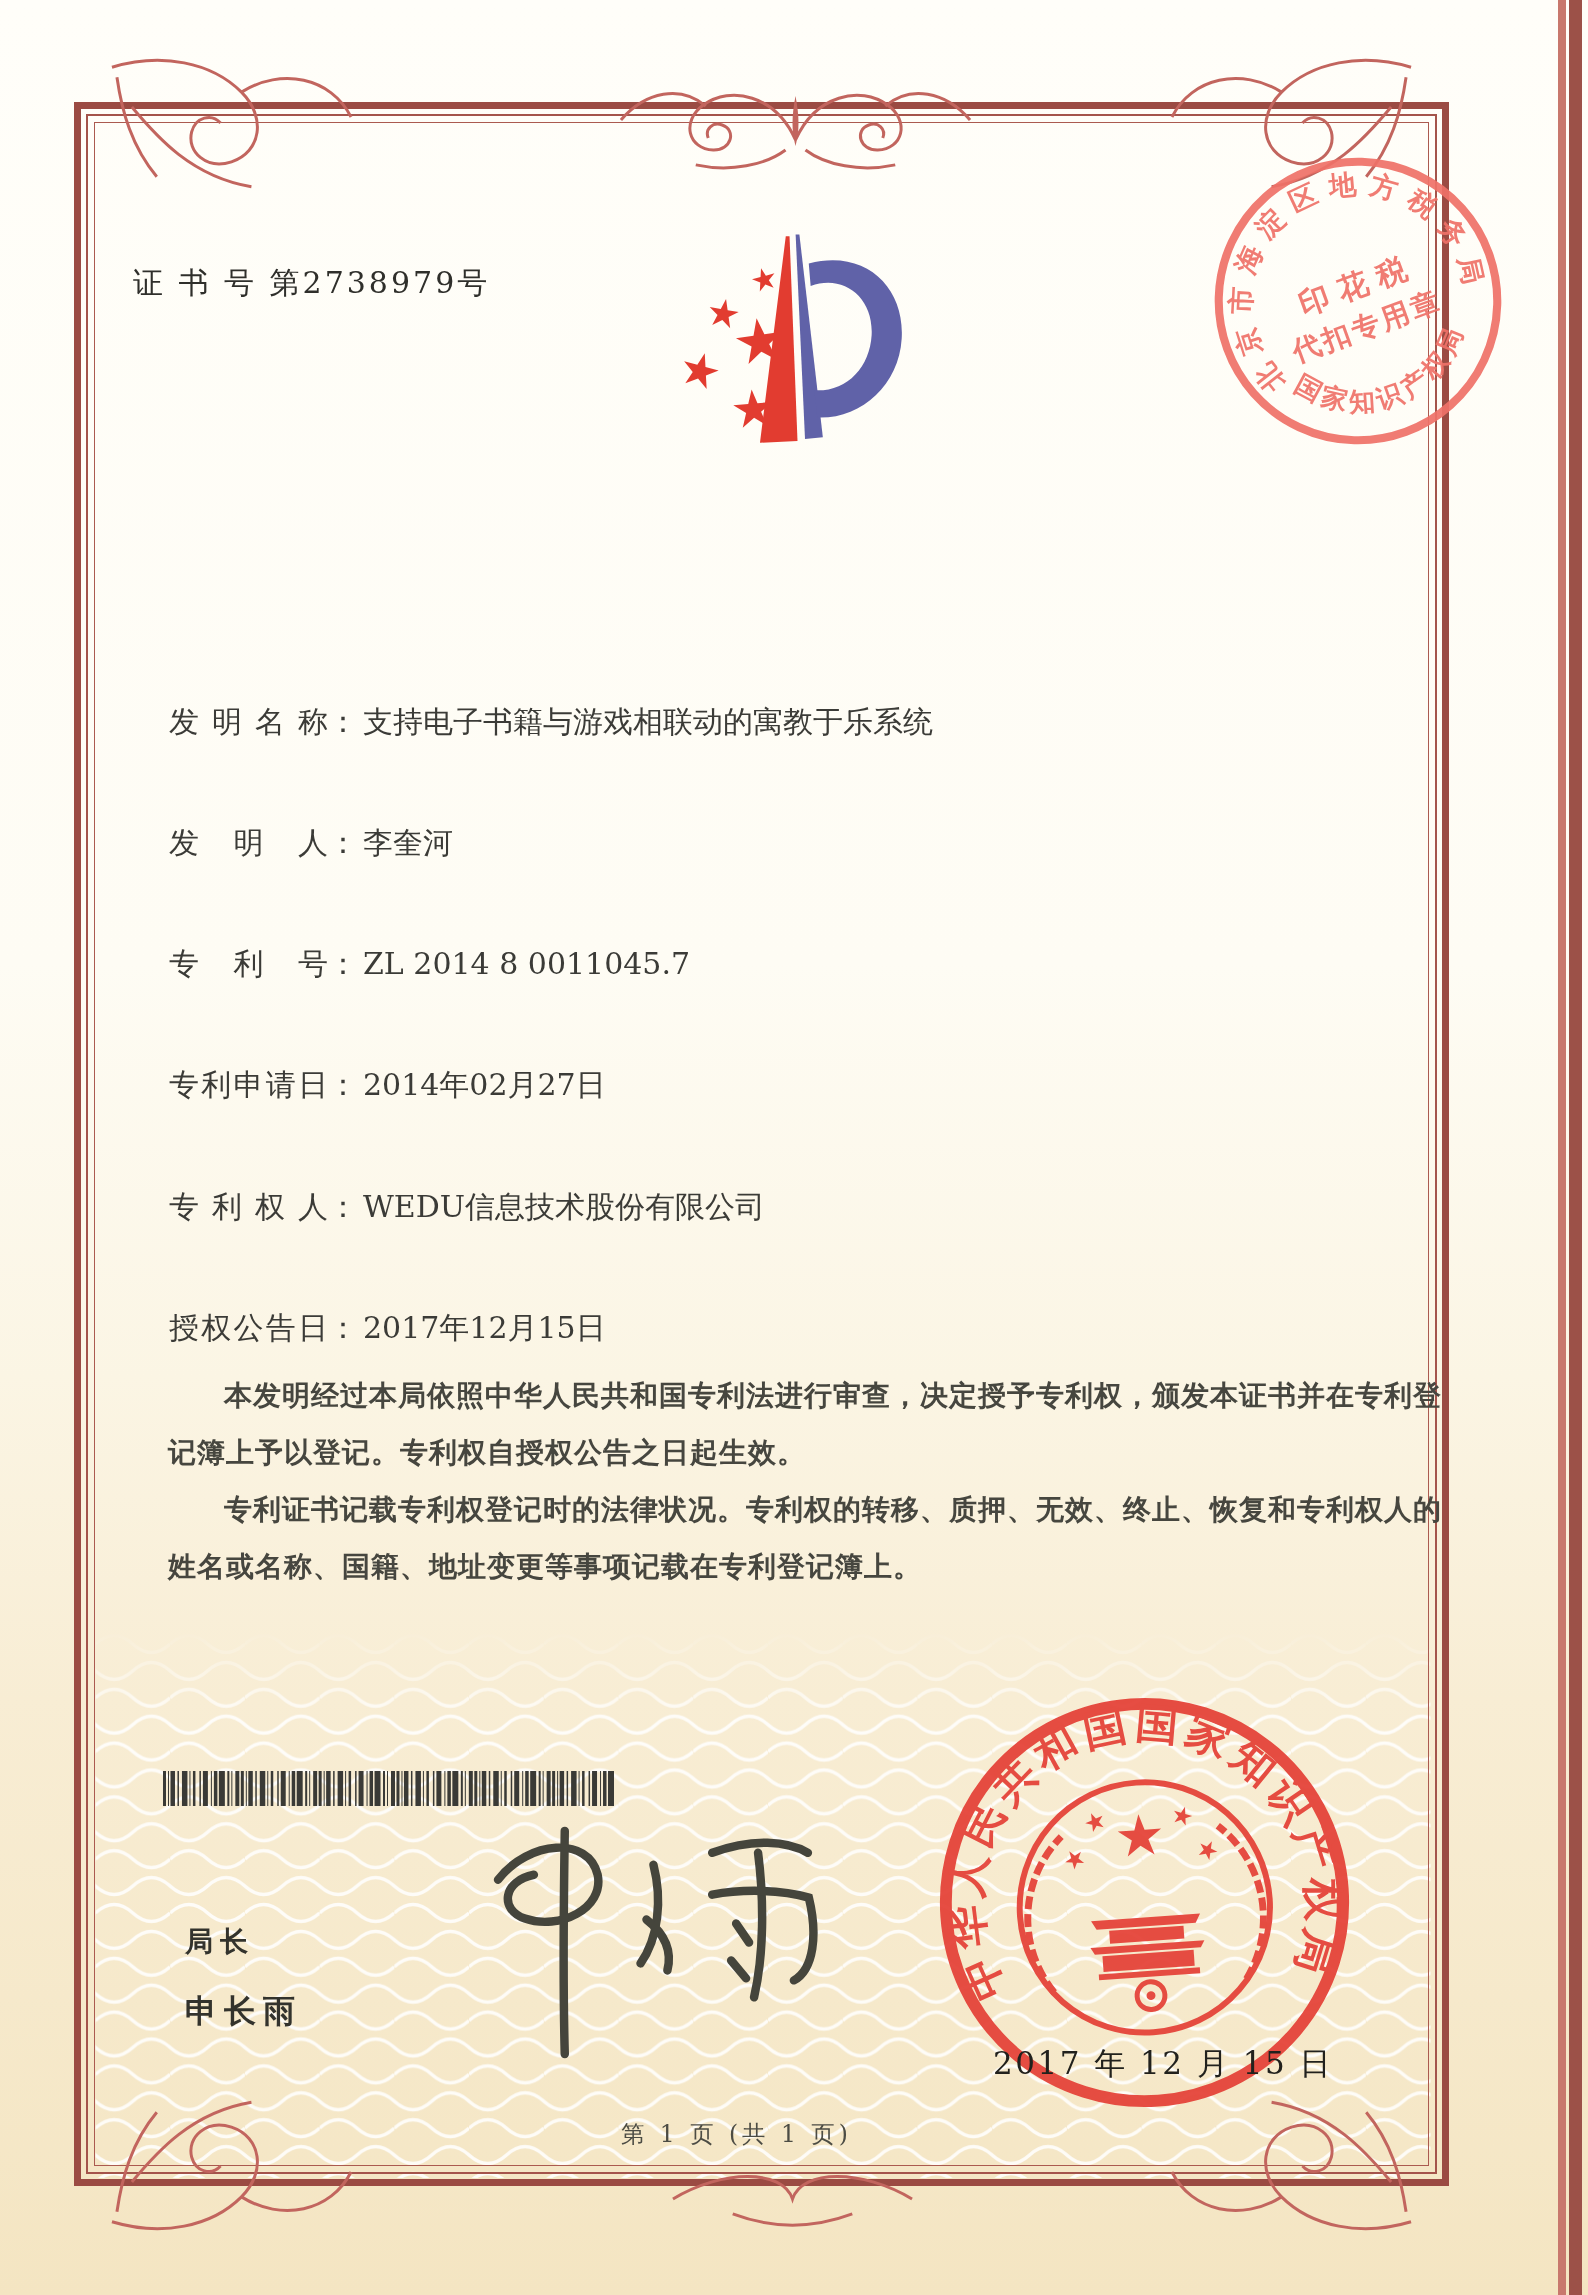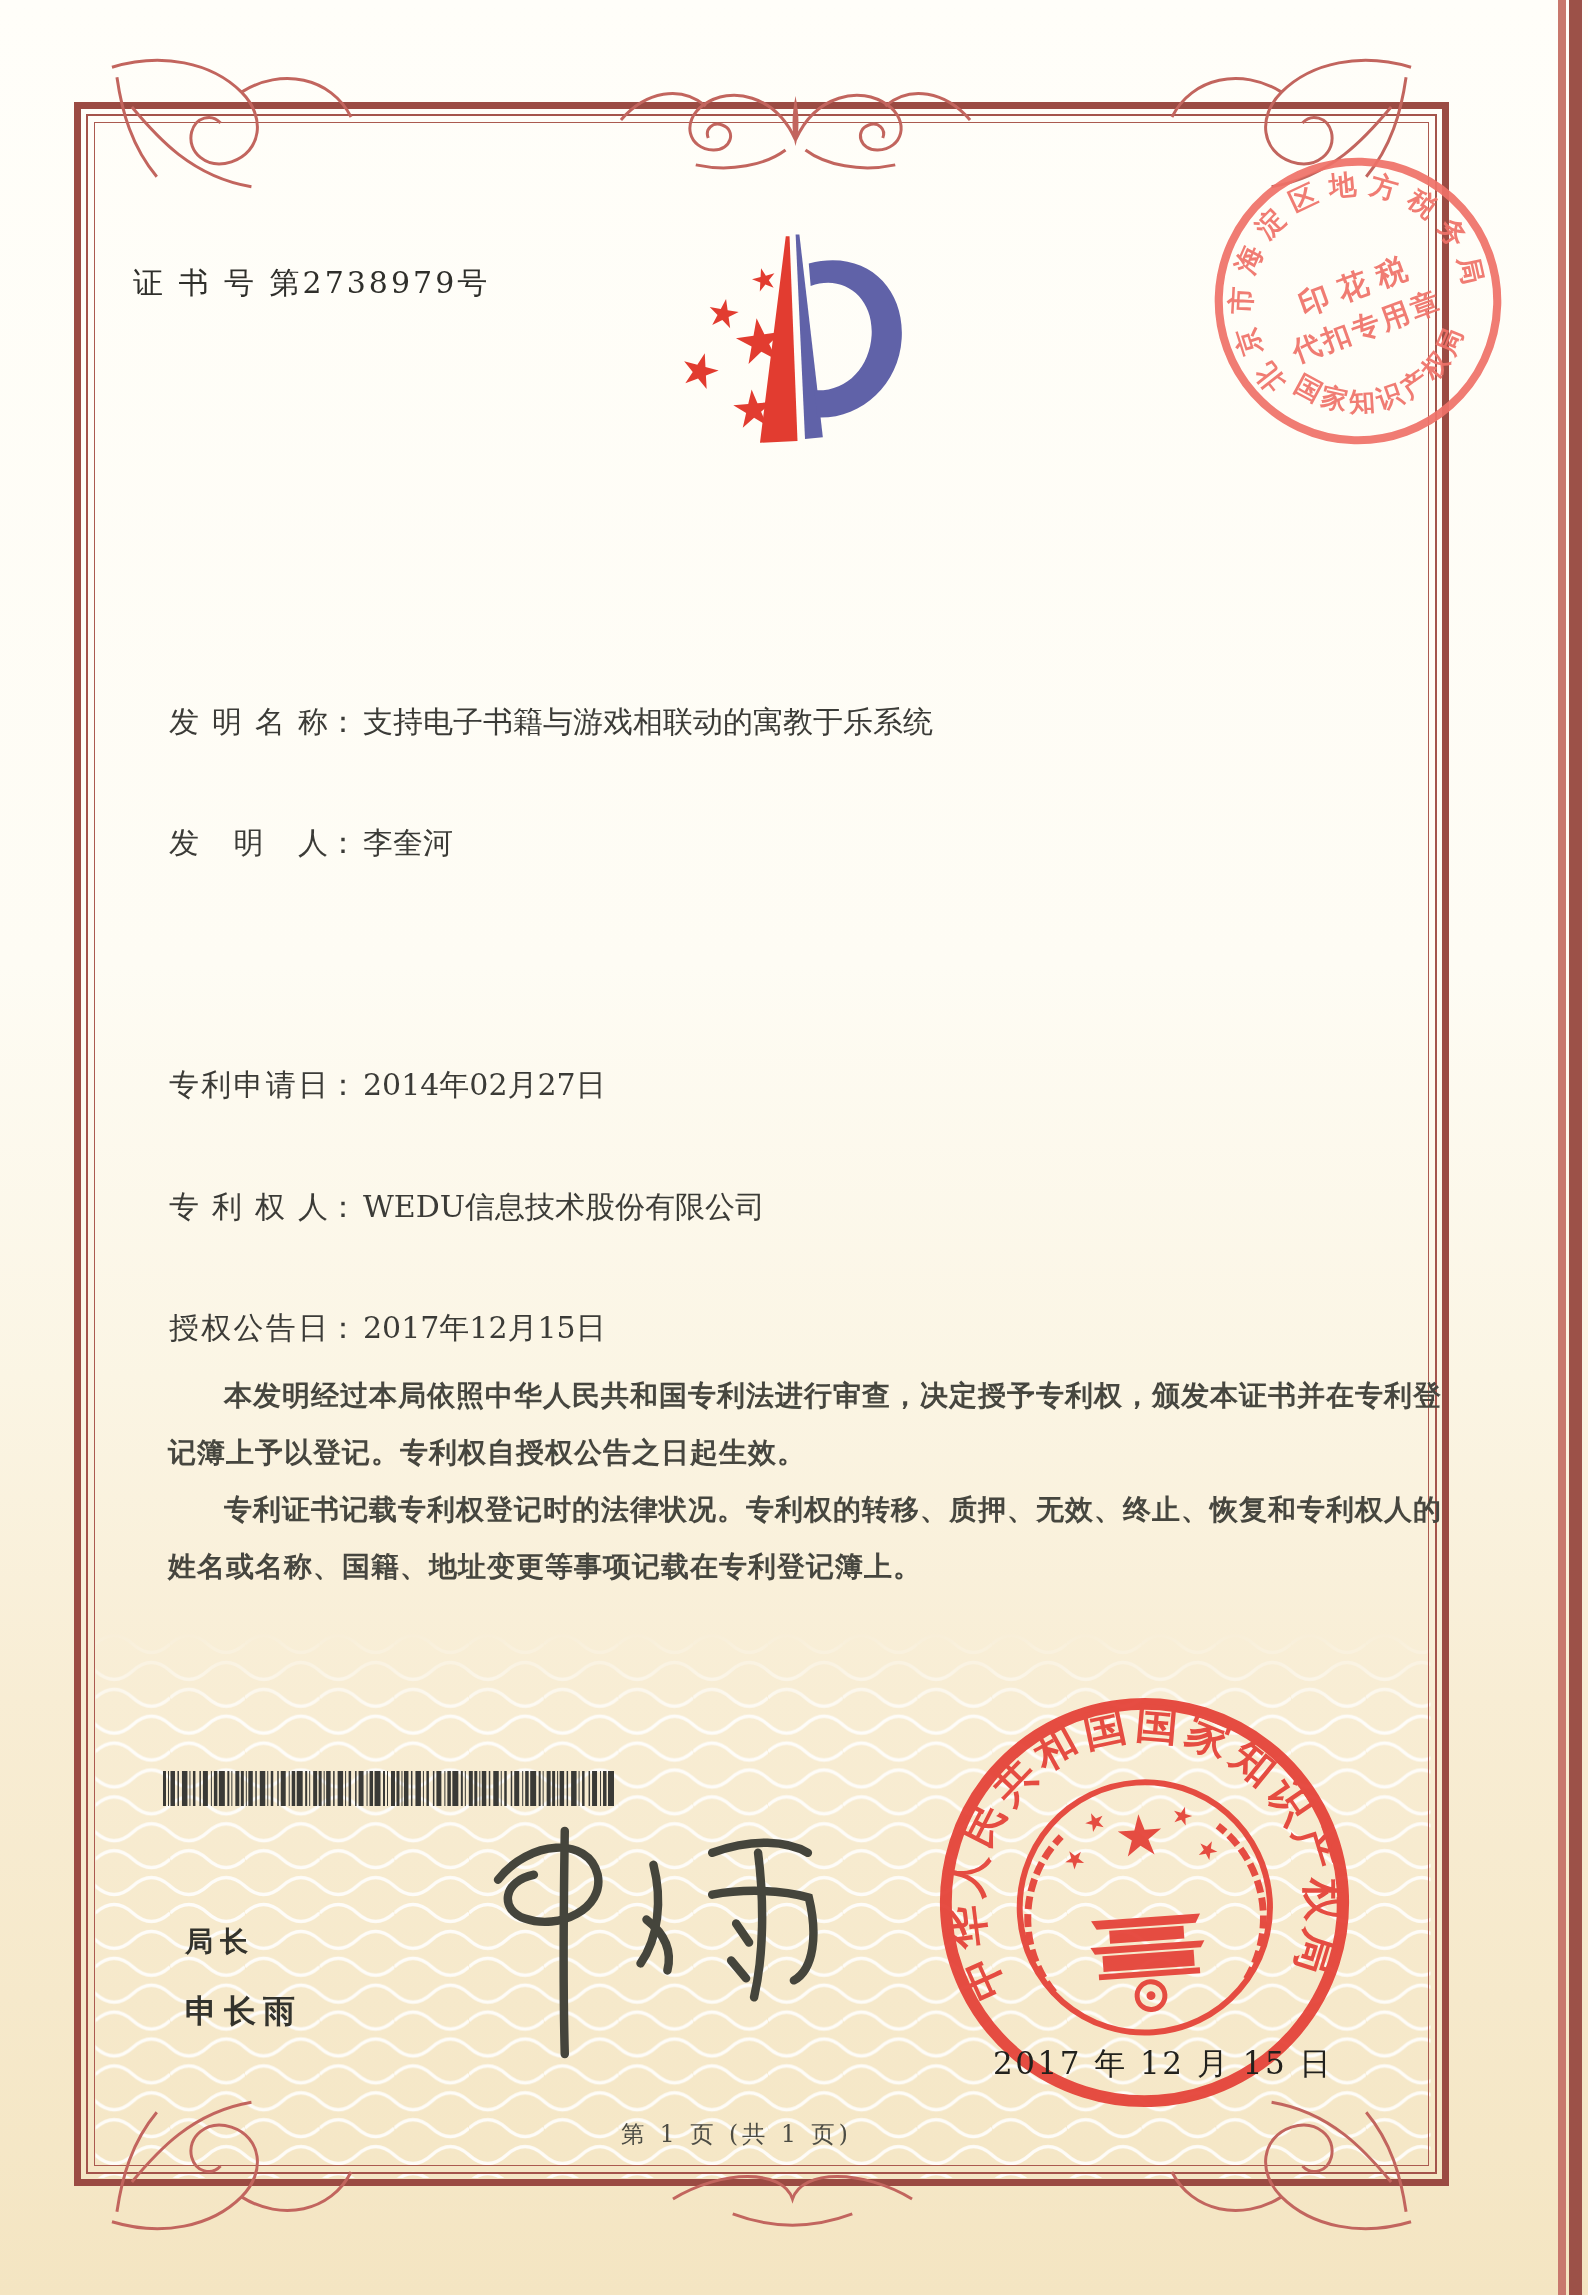--- a/index.html
+++ b/index.html
@@ -144,20 +144,23 @@
     </text>
   </svg>
 
 
   <div class="abs field" style="top:702px;">
     <span class="lbl">发明名称</span><span>：</span><span class="val">支持电子书籍与游戏相联动的寓教于乐系统</span>
   </div>
   <div class="abs field" style="top:823px;">
     <span class="lbl">发明人</span><span>：</span><span class="val">李奎河</span>
   </div>
+  <div class="abs field" style="top:944px;">
+    <span class="lbl">专利号</span><span>：</span><span class="val">ZL 2014 8 0011045.7</span>
+  </div>
   <div class="abs field" style="top:1065px;">
     <span class="lbl">专利申请日</span><span>：</span><span class="val">2014年02月27日</span>
   </div>
   <div class="abs field" style="top:1187px;">
     <span class="lbl">专利权人</span><span>：</span><span class="val">WEDU信息技术股份有限公司</span>
   </div>
   <div class="abs field" style="top:1308px;">
     <span class="lbl">授权公告日</span><span>：</span><span class="val">2017年12月15日</span>
   </div>
 

